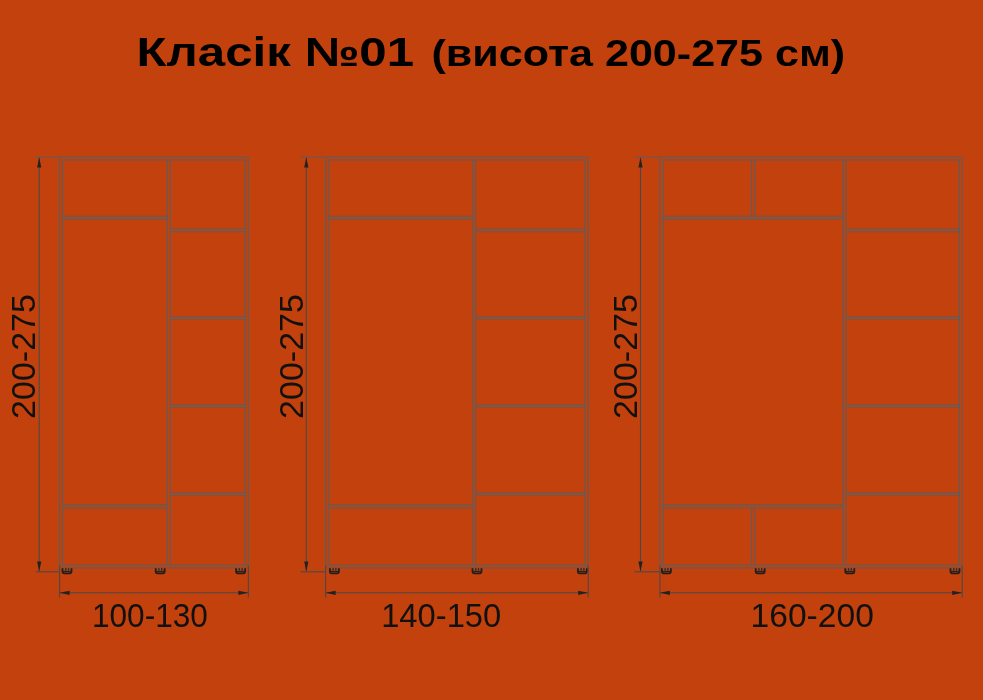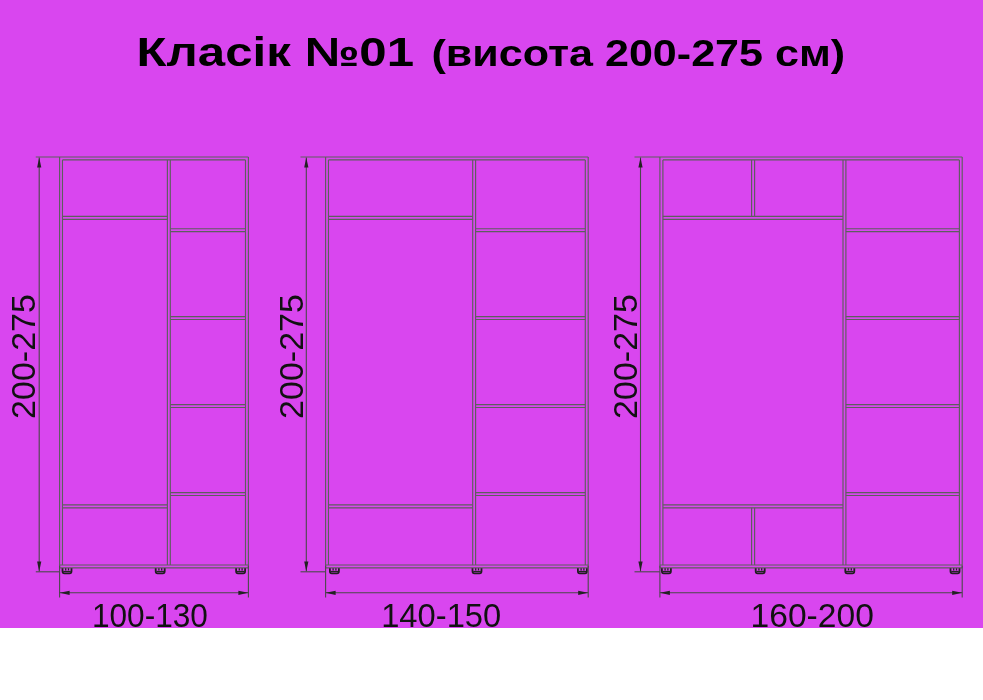--- a/index.html
+++ b/index.html
@@ -1,17 +1,17 @@
 <!DOCTYPE html>
 <html lang="uk"><head>
 <meta charset="utf-8">
 <title>Класік №01</title>
 <style>
 html,body{margin:0;padding:0;background:#ffffff;}
-#page{position:relative;width:983px;height:628px;overflow:hidden;background:#d946ef;font-family:"Liberation Sans",sans-serif;}
+#page{position:relative;width:983px;height:700px;overflow:hidden;background:#c2410c;font-family:"Liberation Sans",sans-serif;}
 svg{display:block;}
 </style>
 </head>
 <body>
 <div id="page">
 <svg width="983" height="700" viewBox="0 0 983 700">
 
 <g>
         <text x="136.6" y="66" font-size="41" font-weight="bold" fill="#000" font-family="Liberation Sans, sans-serif" textLength="277.4" lengthAdjust="spacingAndGlyphs">Класік №01</text>
         <text x="431.5" y="66" font-size="37.5" font-weight="bold" fill="#000" font-family="Liberation Sans, sans-serif" textLength="413.6" lengthAdjust="spacingAndGlyphs">(висота 200-275 см)</text>

